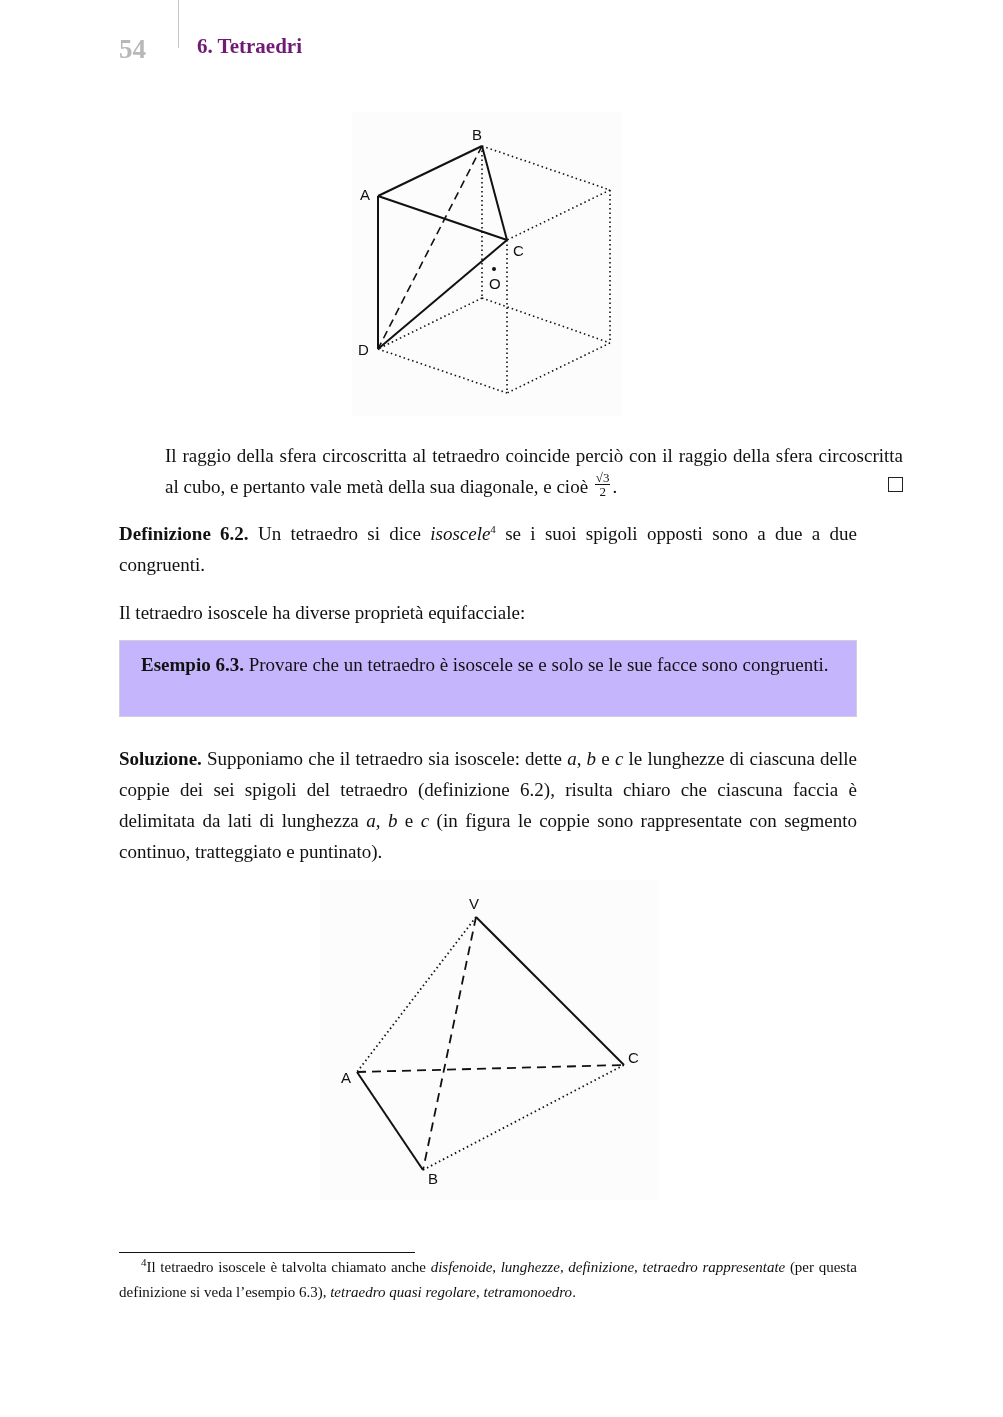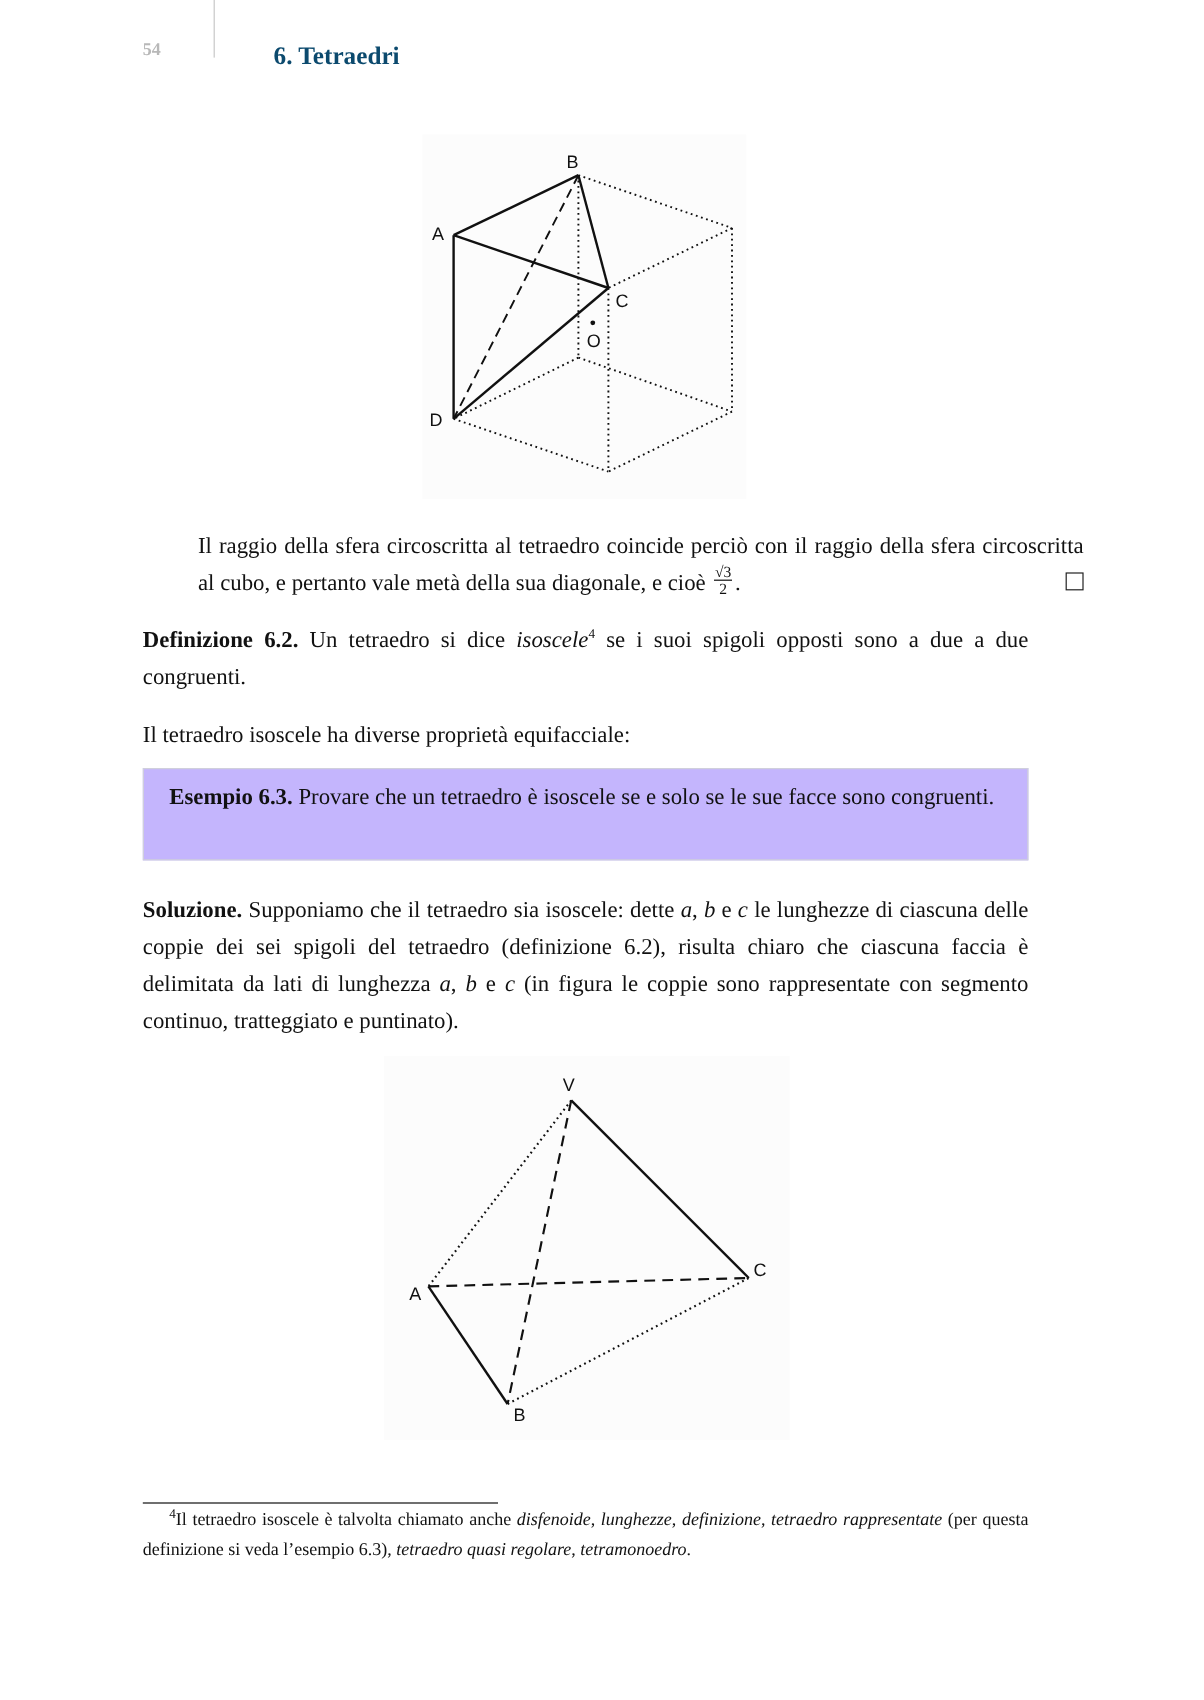--- a/index.html
+++ b/index.html
@@ -1,22 +1,22 @@
 <!DOCTYPE html>
 <html><head>
 <meta charset="utf-8">
 <style>
   html, body { margin: 0; padding: 0; background: #ffffff; }
   body { width: 1003px; height: 1417px; position: relative; overflow: hidden;
          font-family: "DejaVu Serif", "Liberation Serif", serif; color: #111; }
 
   .header { position: absolute; left: 119px; top: 30px; height: 40px; }
-  .page-num { position: absolute; left: 0; top: 4px; font-size: 15px; font-weight: bold; color: #b8b8b8; font-family: "Liberation Serif", serif; }
+  .page-num { position: absolute; left: 0; top: 4px; font-size: 27px; font-weight: bold; color: #b8b8b8; font-family: "Liberation Serif", serif; }
   .header-rule { position: absolute; left: 59px; top: -30px; width: 1px; height: 48px; background: #c8c8c8; }
-  .chapter { position: absolute; left: 78px; top: 4px; font-size: 21px; font-weight: bold; color: #0c4a6e; white-space: nowrap; font-family: "Liberation Serif", serif; margin-left: 31px; }
+  .chapter { position: absolute; left: 78px; top: 4px; font-size: 21px; font-weight: bold; color: #701a75; white-space: nowrap; font-family: "Liberation Serif", serif; }
 
   .figure { position: absolute; background: #fcfcfc; }
   .fig1 { left: 352px; top: 112px; width: 270px; height: 304px; }
   .fig2 { left: 320px; top: 880px; width: 338px; height: 320px; }
   .figure svg { position: absolute; left: 0; top: 0; }
   .lbl { font-family: "Liberation Sans", "DejaVu Sans", sans-serif; font-size: 15px; fill: #111; }
 
   .para { position: absolute; left: 119px; width: 738px; font-size: 19px; line-height: 31px;
           font-family: "Liberation Serif", "DejaVu Serif", serif; text-align: justify; }
   .p1 { top: 440px; margin-left: 46px; }

